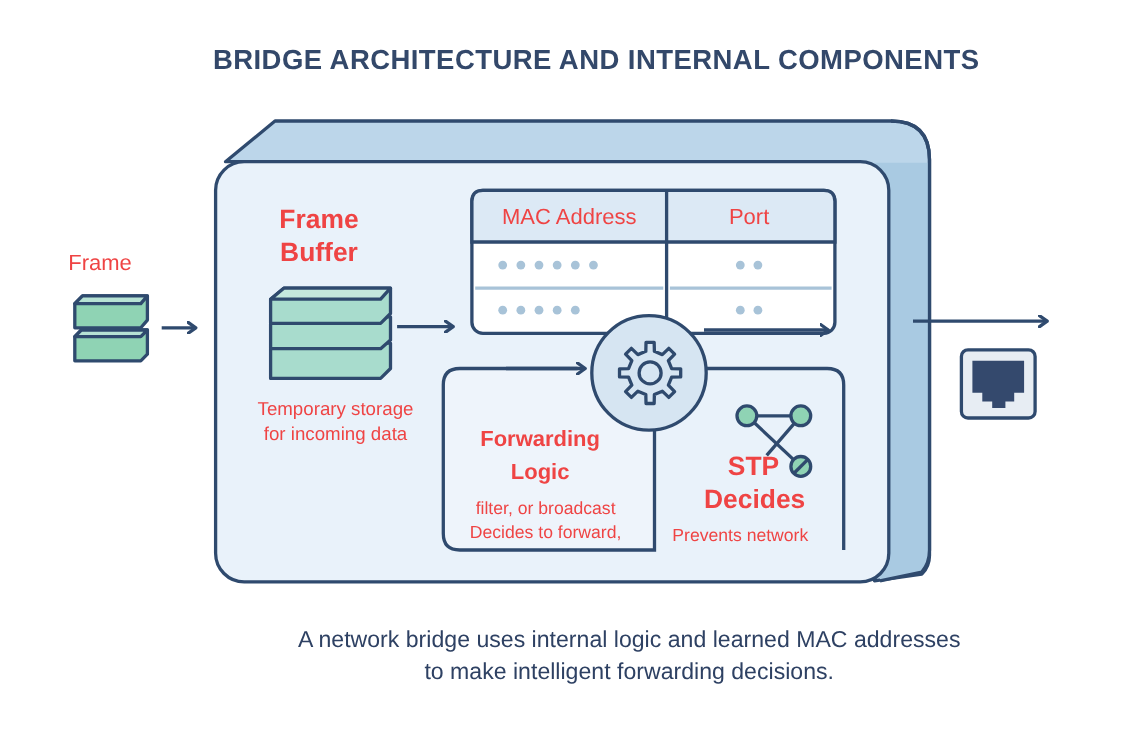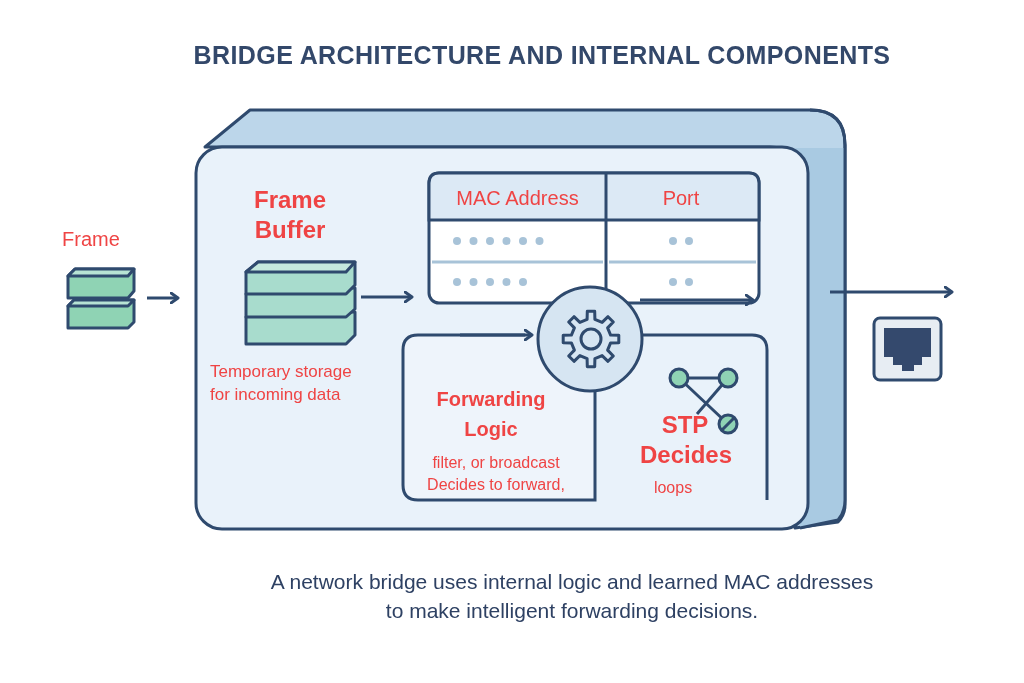--- a/index.html
+++ b/index.html
@@ -2,21 +2,21 @@
 <html><head>
 <meta charset="utf-8">
 <style>
   html, body { margin: 0; padding: 0; background: #ffffff; }
   body { width: 1024px; height: 683px; overflow: hidden; position: relative; font-family: "Liberation Sans", "DejaVu Sans", sans-serif; color: #2f4467; }
   svg { position: absolute; left: 0; top: 0; }
   .txt { position: absolute; white-space: nowrap; color: #ef4444; }
   .title { left: 0; width: 1084px; top: 41px; text-align: center; font-size: 25px; font-weight: bold; letter-spacing: 0.4px; color: #33486a; }
   .frame-label { left: 62px; top: 228px; font-size: 20px; }
   .fb-title { left: 230px; width: 120px; top: 185px; text-align: center; font-size: 24px; font-weight: bold; line-height: 30px; }
-  .fb-desc { left: 210px; width: 190px; top: 360px; font-size: 17px; line-height: 23px; }
+  .fb-desc { left: 210px; width: 190px; top: 360px; text-align: center; font-size: 17px; line-height: 23px; }
   .th { font-size: 20px; top: 187px; }
   .th-mac { left: 430px; width: 175px; text-align: center; }
   .th-port { left: 608px; width: 146px; text-align: center; }
   .fl-title { left: 406px; width: 170px; top: 384px; text-align: center; font-size: 20px; font-weight: bold; line-height: 30px; }
   .fl-desc { left: 404px; width: 184px; top: 452px; text-align: center; font-size: 16px; line-height: 22px; }
   .stp-title { left: 605px; width: 90px; top: 410px; text-align: center; font-size: 24px; font-weight: bold; line-height: 30px; margin-left: 35px; }
   .stp-desc { left: 578px; width: 190px; top: 477px; text-align: center; font-size: 16px; line-height: 22px; }
   .caption { left: 0; width: 1144px; top: 567px; text-align: center; font-size: 21px; line-height: 29px; color: #2e4163; }
 </style>
 </head>
@@ -130,19 +130,19 @@
 <div class="txt fl-desc">
   <div>filter, or broadcast</div>
   <div>Decides to forward,</div>
 </div>
 
 <div class="txt stp-title">
   <div>STP</div>
   <div>Decides</div>
 </div>
 <div class="txt stp-desc">
-  <div>loops</div>
+  <div>Prevents network</div>
 </div>
 
 <div class="txt caption">
   <div>A network bridge uses internal logic and learned MAC addresses</div>
   <div>to make intelligent forwarding decisions.</div>
 </div>
 
 </body></html>

